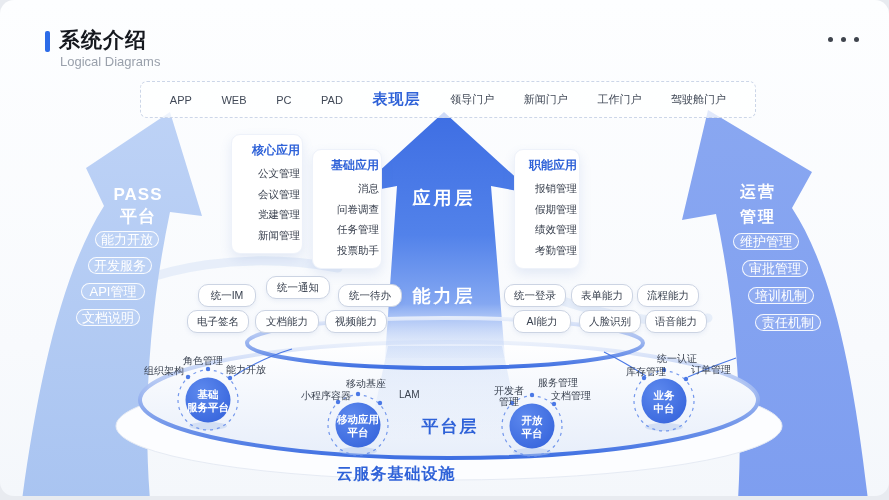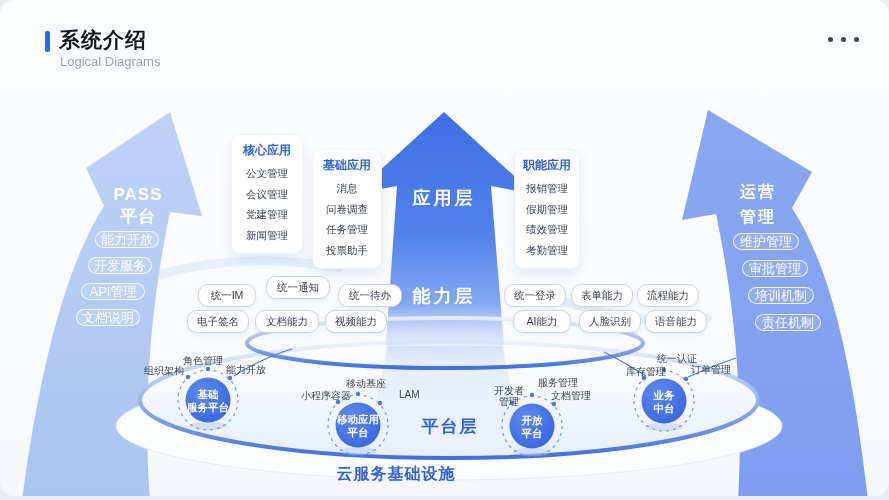--- a/index.html
+++ b/index.html
@@ -25,21 +25,21 @@
     left:140px;top:81px;width:616px;height:37px;
     border:1.5px dashed #ccd6e8;border-radius:7px;background:rgba(255,255,255,.75);
     display:flex;align-items:center;justify-content:space-around;padding:0 14px;box-sizing:border-box;
   }
   .top-bar span{font-size:11px;color:#414957;white-space:nowrap;}
   .top-bar span.hl{font-size:15px;font-weight:bold;color:#2f62d8;letter-spacing:1px;}
   
   .card{
     background:#ffffff;border:1px solid #eef2fa;border-radius:9px;
     box-shadow:0 5px 12px rgba(90,125,200,.14);
-    text-align:center;padding:7px 2px 8px 2px;box-sizing:border-box;
+    text-align:right;padding:7px 2px 8px 2px;box-sizing:border-box;
   }
   .card .ct{font-size:12px;font-weight:bold;color:#2f62d8;margin-bottom:4px;white-space:nowrap;}
   .card .ci{font-size:10.5px;color:#39404e;line-height:20.5px;white-space:nowrap;}
   .card0{left:231px;top:134px;width:72px;}
   .card1{left:312px;top:149px;width:70px;}
   .card2{left:514px;top:149px;width:66px;}
   .card3{left:594px;top:134px;width:68px;}
   
   .pill{
     height:23px;border-radius:10px;background:#ffffff;border:1px solid #ccd4e3;
@@ -163,20 +163,31 @@
 
   <div class="abs accent-bar"></div>
   <div class="abs title">系统介绍</div>
   <div class="abs subtitle">Logical Diagrams</div>
   <div class="abs menu-dots">
       <i></i>
       <i></i>
       <i></i>
     </div>
 
+  <div class="abs top-bar">
+    <span>APP</span>
+    <span>WEB</span>
+    <span>PC</span>
+    <span>PAD</span>
+    <span class="hl">表现层</span>
+    <span>领导门户</span>
+    <span>新闻门户</span>
+    <span>工作门户</span>
+    <span>驾驶舱门户</span>
+  </div>
 
   <div class="abs arrow-title pass-title">
     <div>PASS</div>
       <div>平台</div>
   </div>
   <div class="abs wpill" style="left:95px;top:231px;width:64px;">能力开放</div>
   <div class="abs wpill" style="left:88px;top:257px;width:64px;">开发服务</div>
   <div class="abs wpill" style="left:81px;top:283px;width:64px;">API管理</div>
   <div class="abs wpill" style="left:76px;top:309px;width:64px;">文档说明</div>
 

